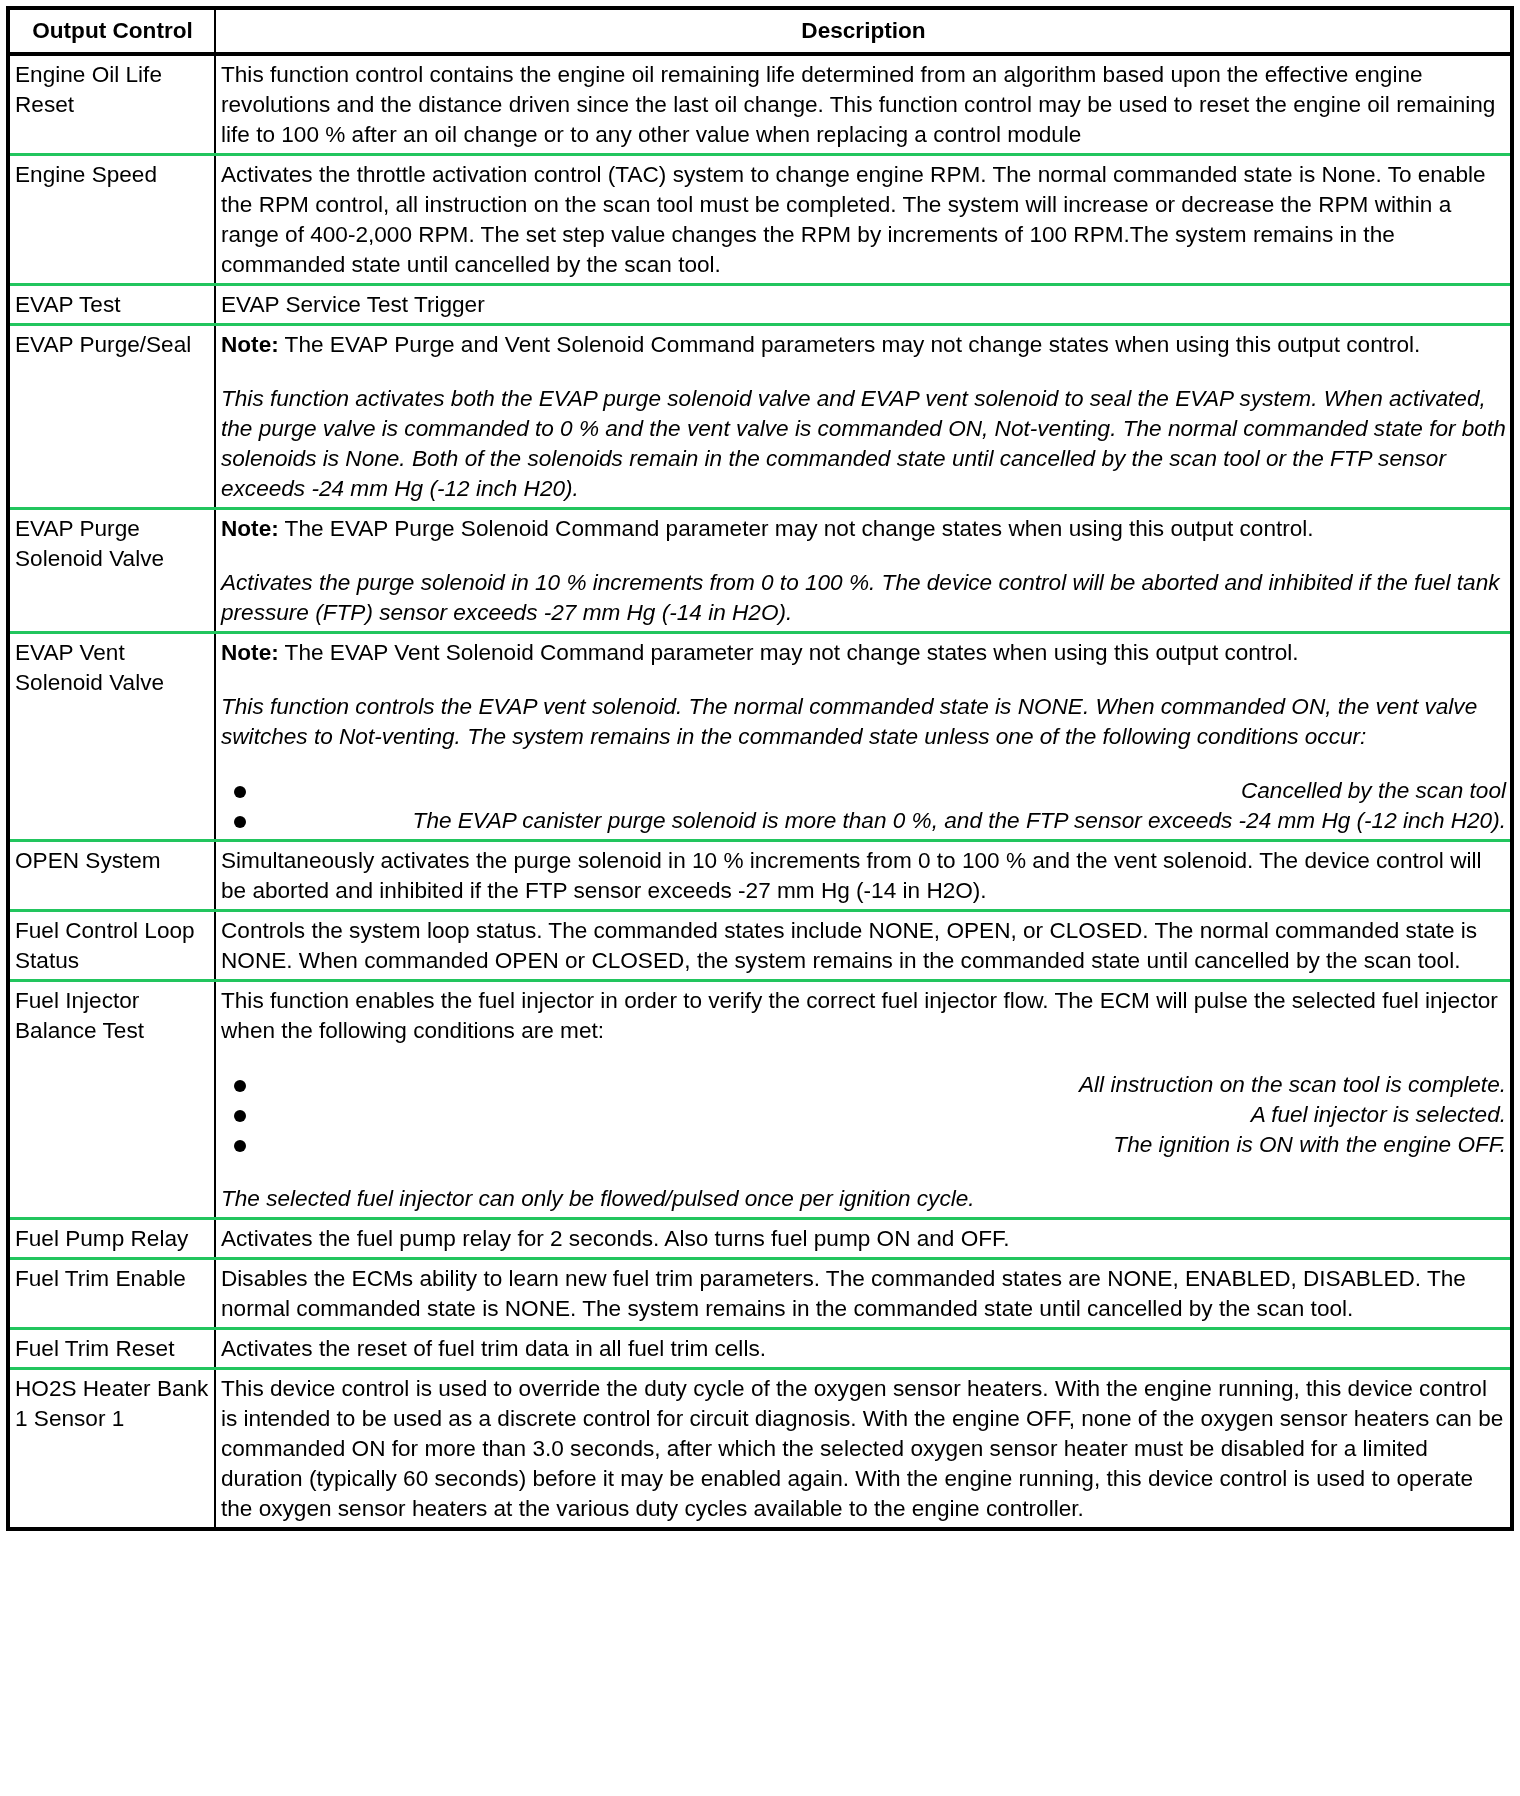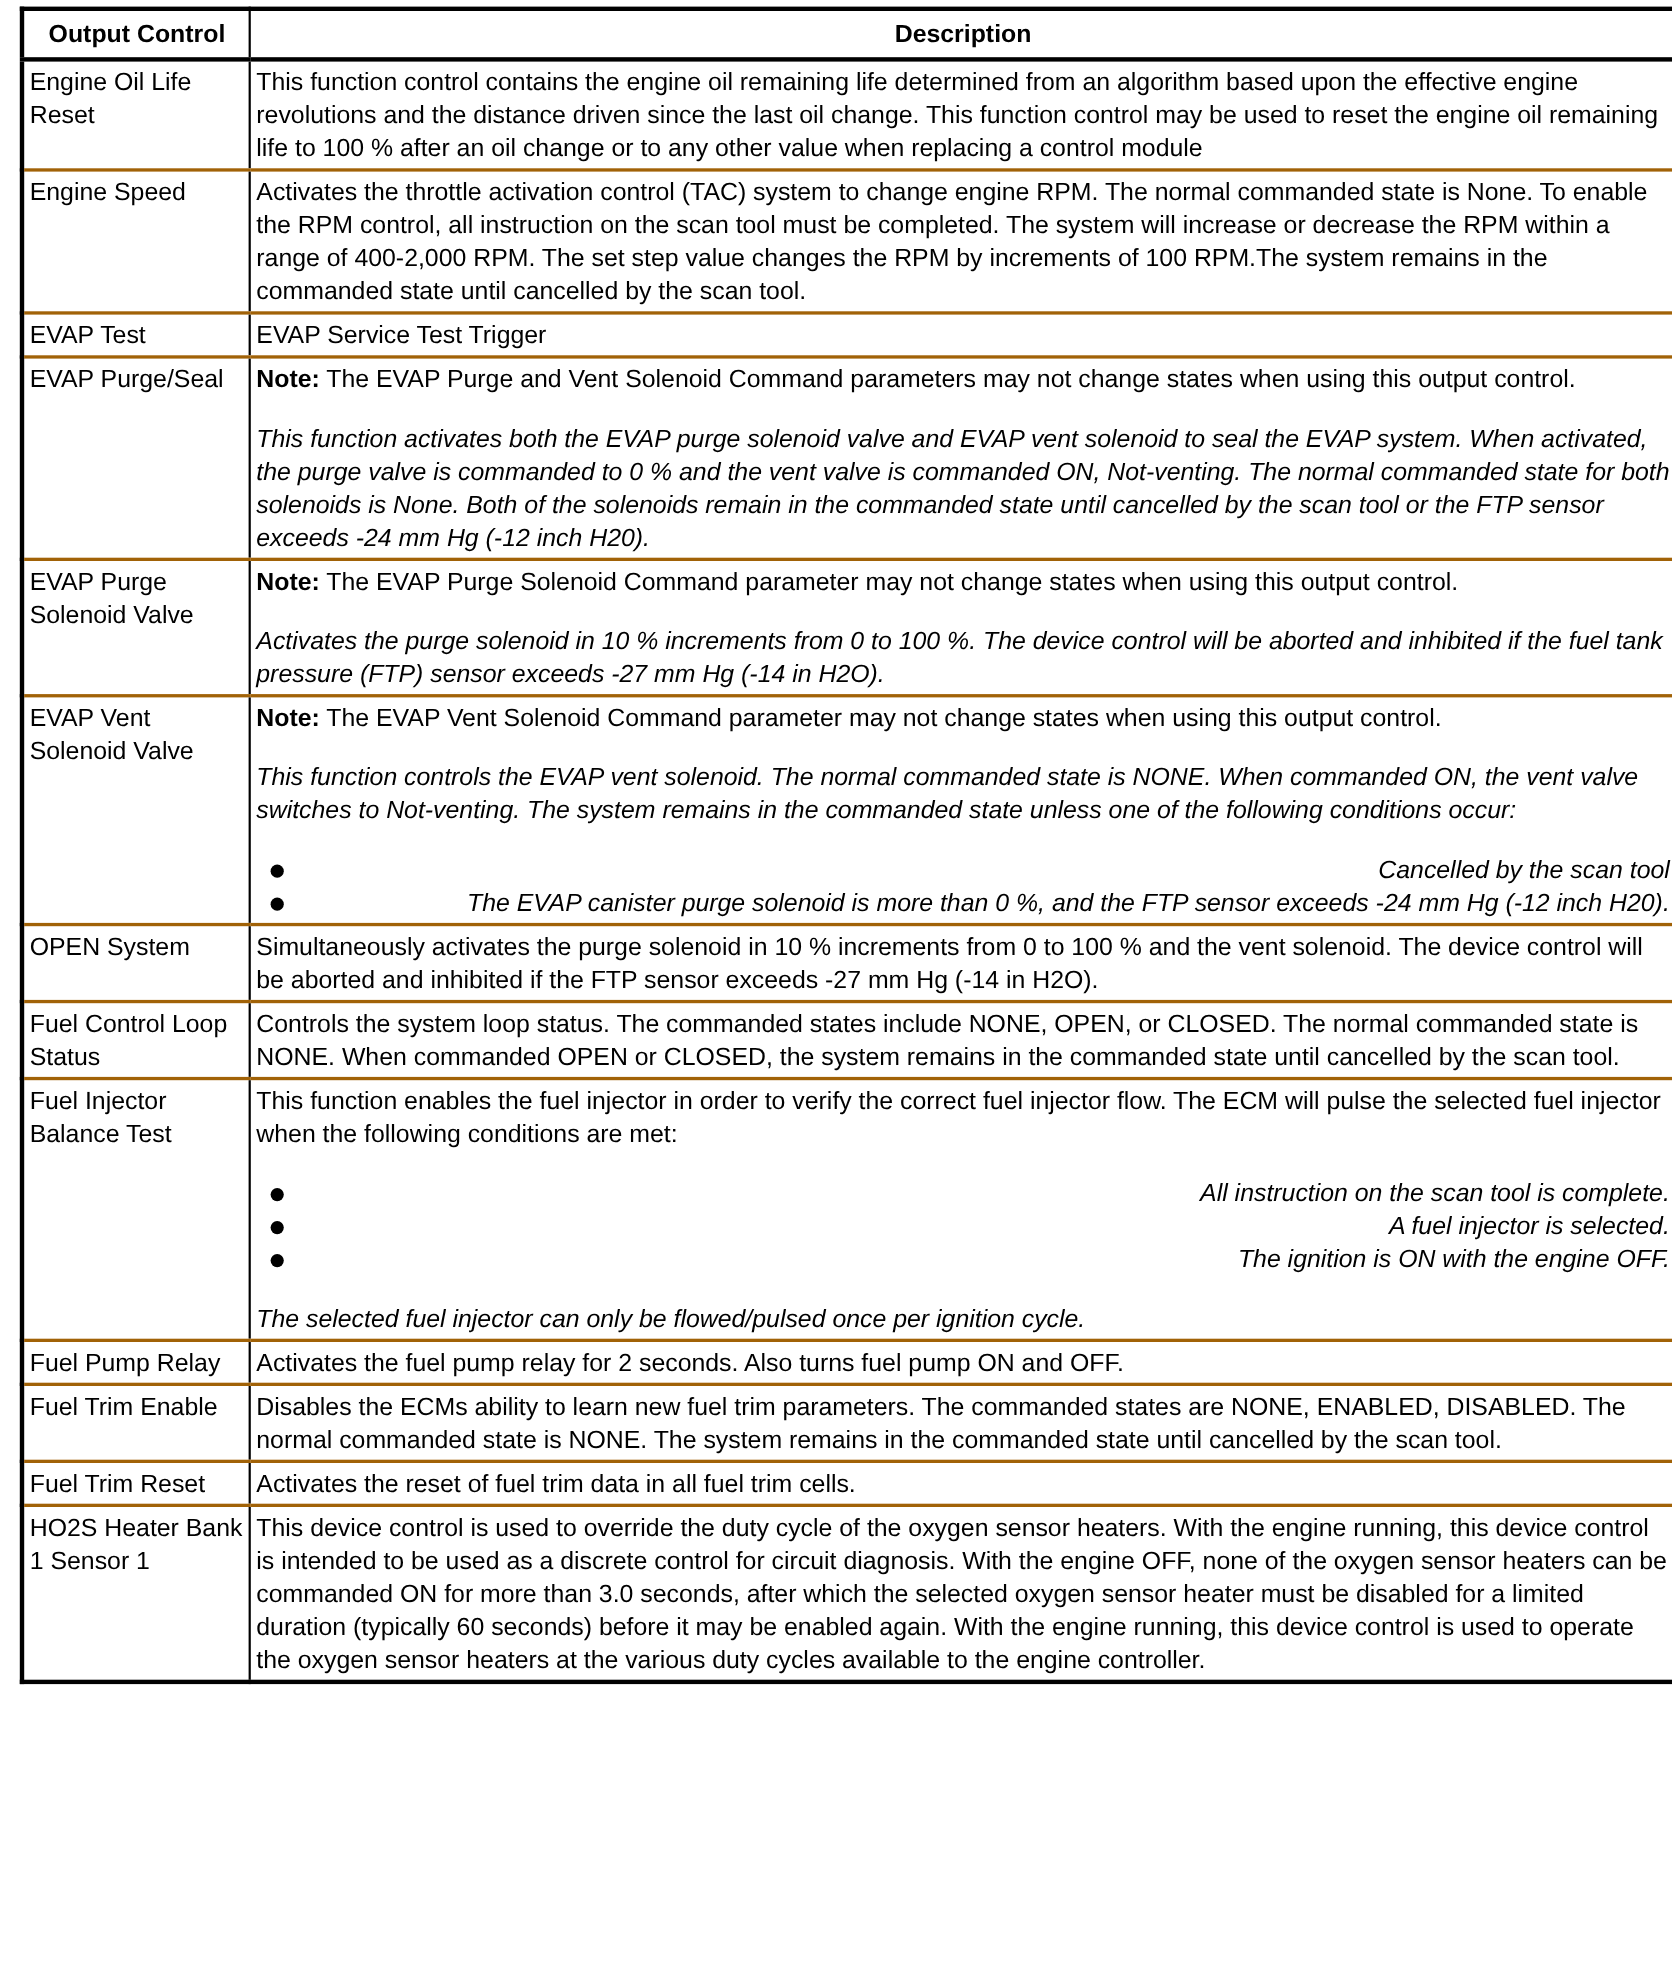--- a/index.html
+++ b/index.html
@@ -1,17 +1,17 @@
 <!DOCTYPE html>
 <html><head>
   <meta charset="utf-8">
   <style>
     html, body { margin: 0; padding: 0; background: #ffffff; }
     body { width: 1520px; height: 1796px; overflow: hidden; }
-    .wrap { position: absolute; left: 18px; top: 6px; width: 1288px; }
+    .wrap { position: absolute; left: 6px; top: 6px; width: 1288px; }
     table {
       border-collapse: collapse;
       width: 1508px;
       font-family: "Liberation Sans", sans-serif;
       font-size: 22.6px;
       line-height: 30px;
       color: #000;
       border: 4px solid #000;
       table-layout: fixed;
     }
@@ -34,21 +34,21 @@
     col.c1 { width: 207px; }
     .desc p { margin: 0; }
     .desc p + p, .desc p + ul, .desc ul + p { margin-top: 24px; font-style: italic; }
     .desc ul { margin: 24px 0 0 0; padding: 0 0 0 46px; list-style: none; text-align: right; }
     .desc li { position: relative; }
     .desc li .bullet {
       position: absolute; left: -33px; top: 10px;
       width: 12px; height: 12px; border-radius: 50%; background: #000;
     }
     b { font-weight: bold; }
-    tr.thick td { border-top: 3px solid #a16207; }
+    tr.thick td { border-top: 3px solid #22c55e; }
   </style>
 </head>
 <body>
 
 <div class="wrap">
   <table>
     <colgroup>
         <col class="c1">
         <col>
       </colgroup>

